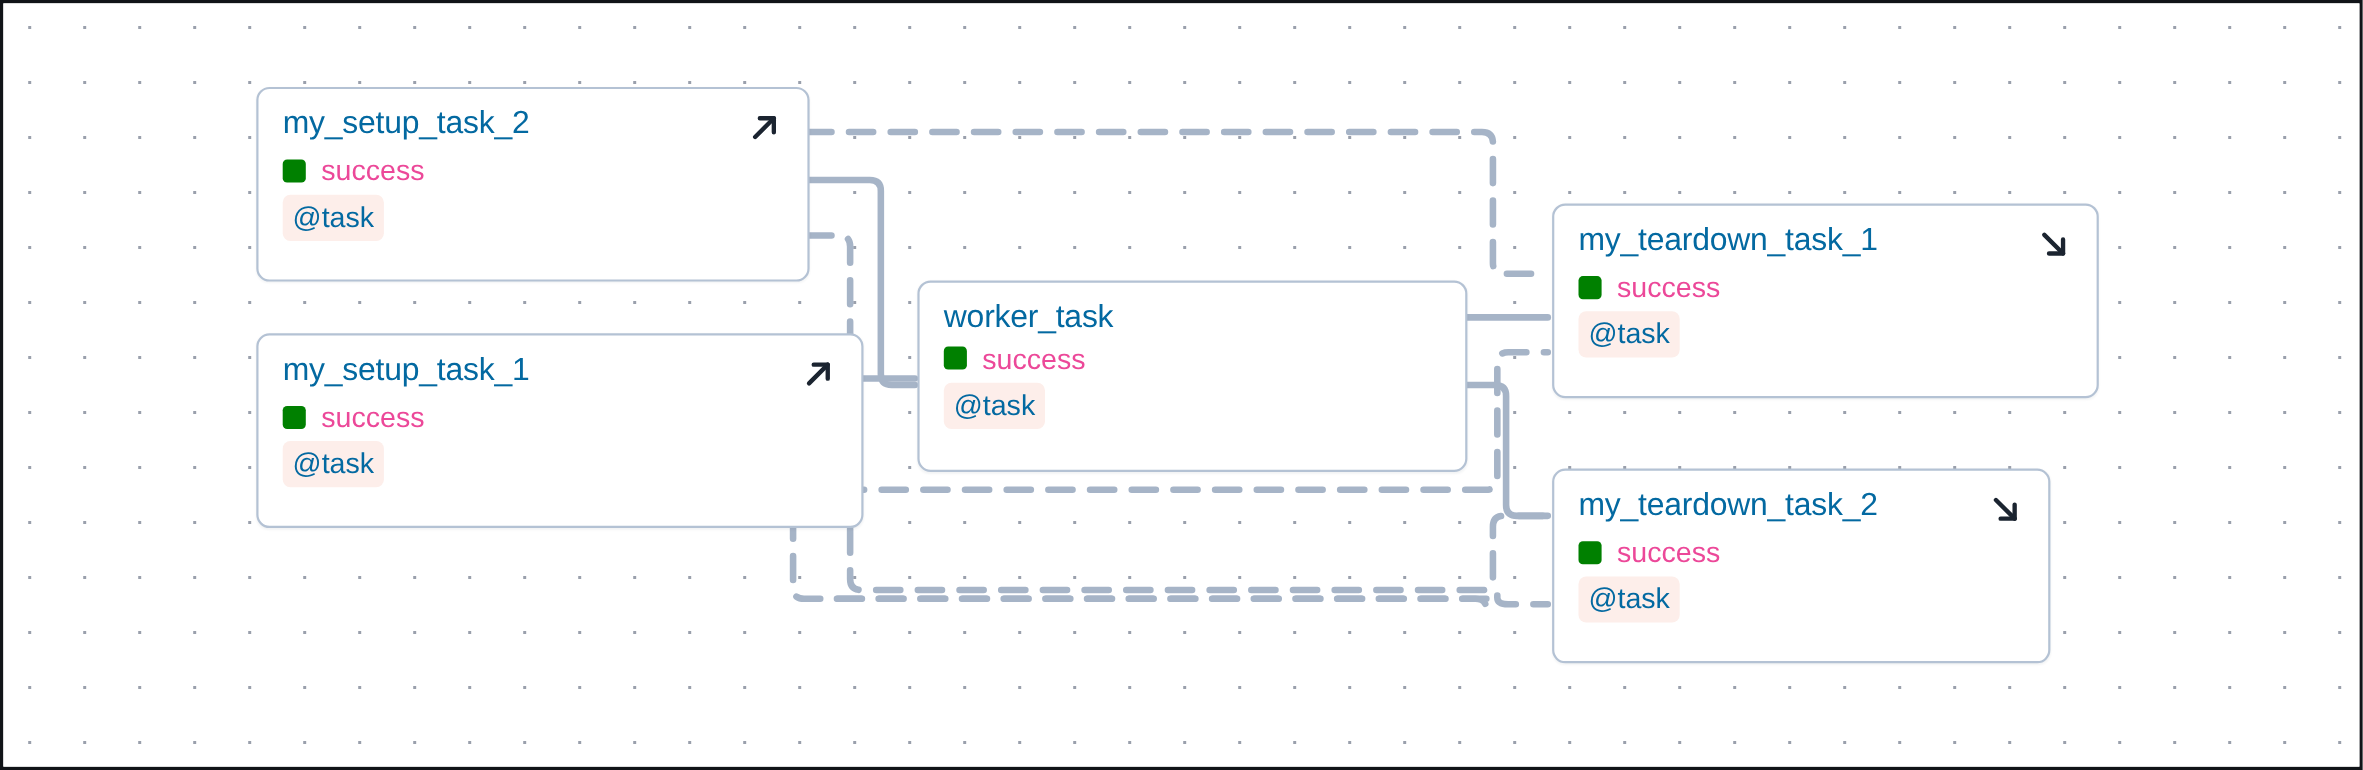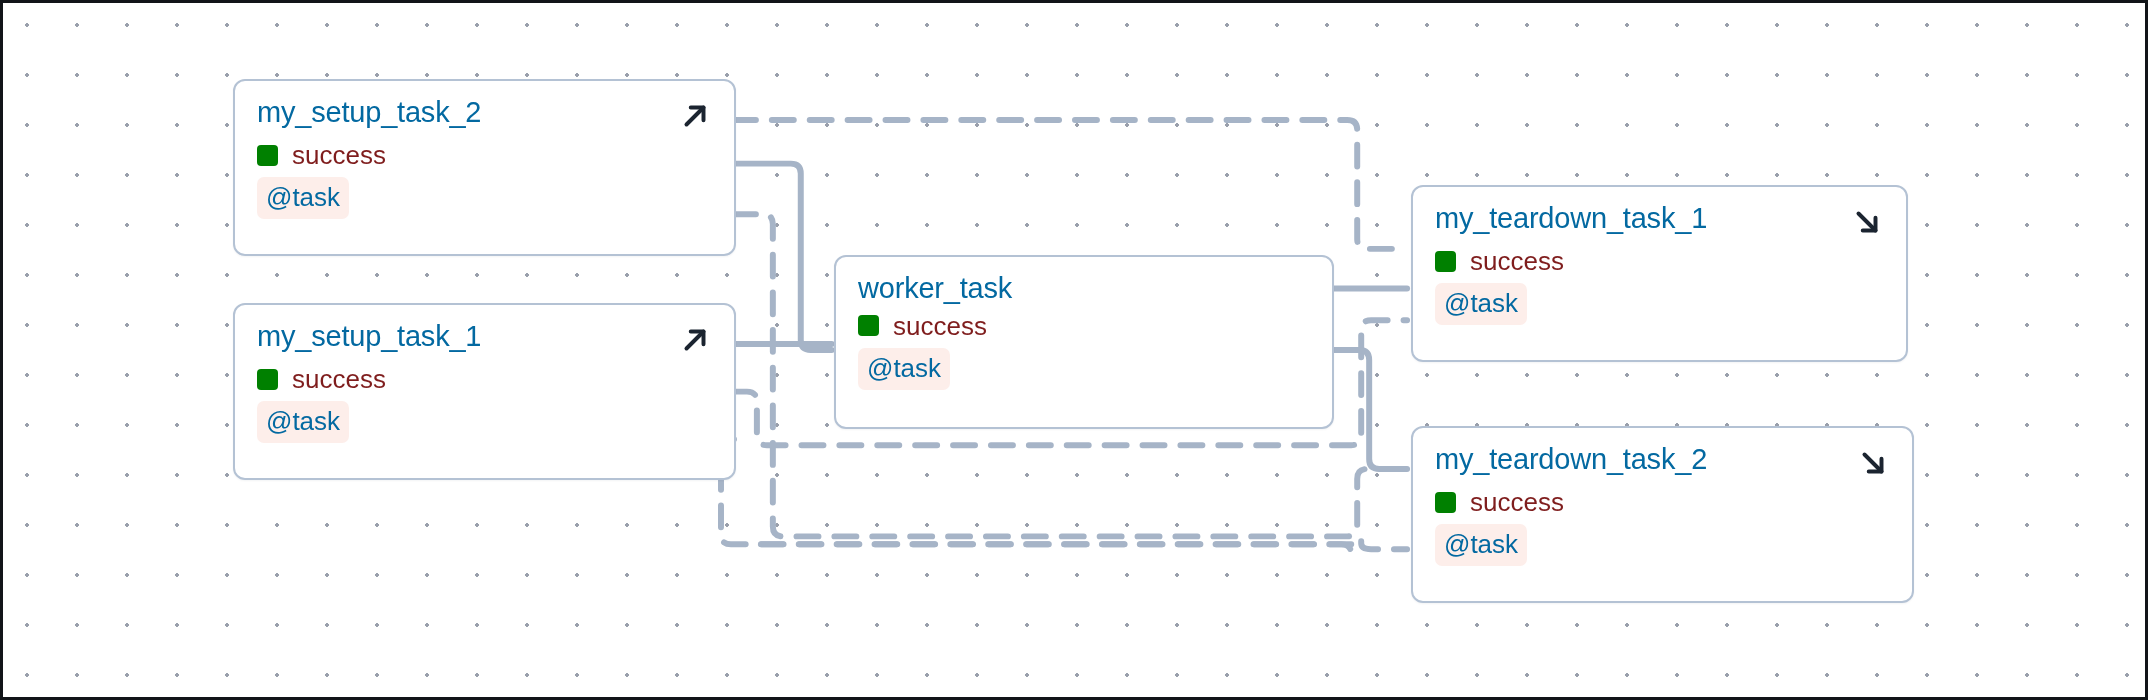--- a/index.html
+++ b/index.html
@@ -73,21 +73,21 @@
   }
   .state-swatch {
     width: 21px;
     height: 21px;
     border-radius: 4px;
     display: block;
     flex: 0 0 auto;
   }
   .state-label {
     font-size: 26px;
-    color: #7f1d1d;
+    color: #ec4899;
     line-height: 1;
     white-space: nowrap;
   }
   .node-badge {
     margin-top: 9px;
     align-self: flex-start;
     background: #fdeeea;
     color: #0369a1;
     font-size: 26px;
     line-height: 1;
@@ -132,21 +132,21 @@
         <polyline points="9,6 18,6 18,15"></polyline>
       </svg>
     </div>
     <div class="node-state">
       <span class="state-swatch" style="background:#008000;"></span>
       <span class="state-label">success</span>
     </div>
     <div class="node-badge">@task</div>
   </div>
 
-  <div class="node" style="left:230px; top:300px; width:503px; height:177px;">
+  <div class="node" style="left:230px; top:300px; width:552px; height:177px;">
     <div class="node-header">
       <div class="node-title">my_setup_task_1</div>
       <svg class="node-type-icon" viewBox="0 0 24 24" fill="none" stroke="#1b2430" stroke-width="2.8" stroke-linecap="round" stroke-linejoin="round">
         <line x1="6" y1="18" x2="18" y2="6"></line>
         <polyline points="9,6 18,6 18,15"></polyline>
       </svg>
     </div>
     <div class="node-state">
       <span class="state-swatch" style="background:#008000;"></span>
       <span class="state-label">success</span>
@@ -173,21 +173,21 @@
         <polyline points="18,9 18,18 9,18"></polyline>
       </svg>
     </div>
     <div class="node-state">
       <span class="state-swatch" style="background:#008000;"></span>
       <span class="state-label">success</span>
     </div>
     <div class="node-badge">@task</div>
   </div>
 
-  <div class="node" style="left:1408px; top:423px; width:503px; height:177px;">
+  <div class="node" style="left:1408px; top:423px; width:453px; height:177px;">
     <div class="node-header">
       <div class="node-title">my_teardown_task_2</div>
       <svg class="node-type-icon" viewBox="0 0 24 24" fill="none" stroke="#1b2430" stroke-width="2.8" stroke-linecap="round" stroke-linejoin="round">
         <line x1="6" y1="6" x2="18" y2="18"></line>
         <polyline points="18,9 18,18 9,18"></polyline>
       </svg>
     </div>
     <div class="node-state">
       <span class="state-swatch" style="background:#008000;"></span>
       <span class="state-label">success</span>

